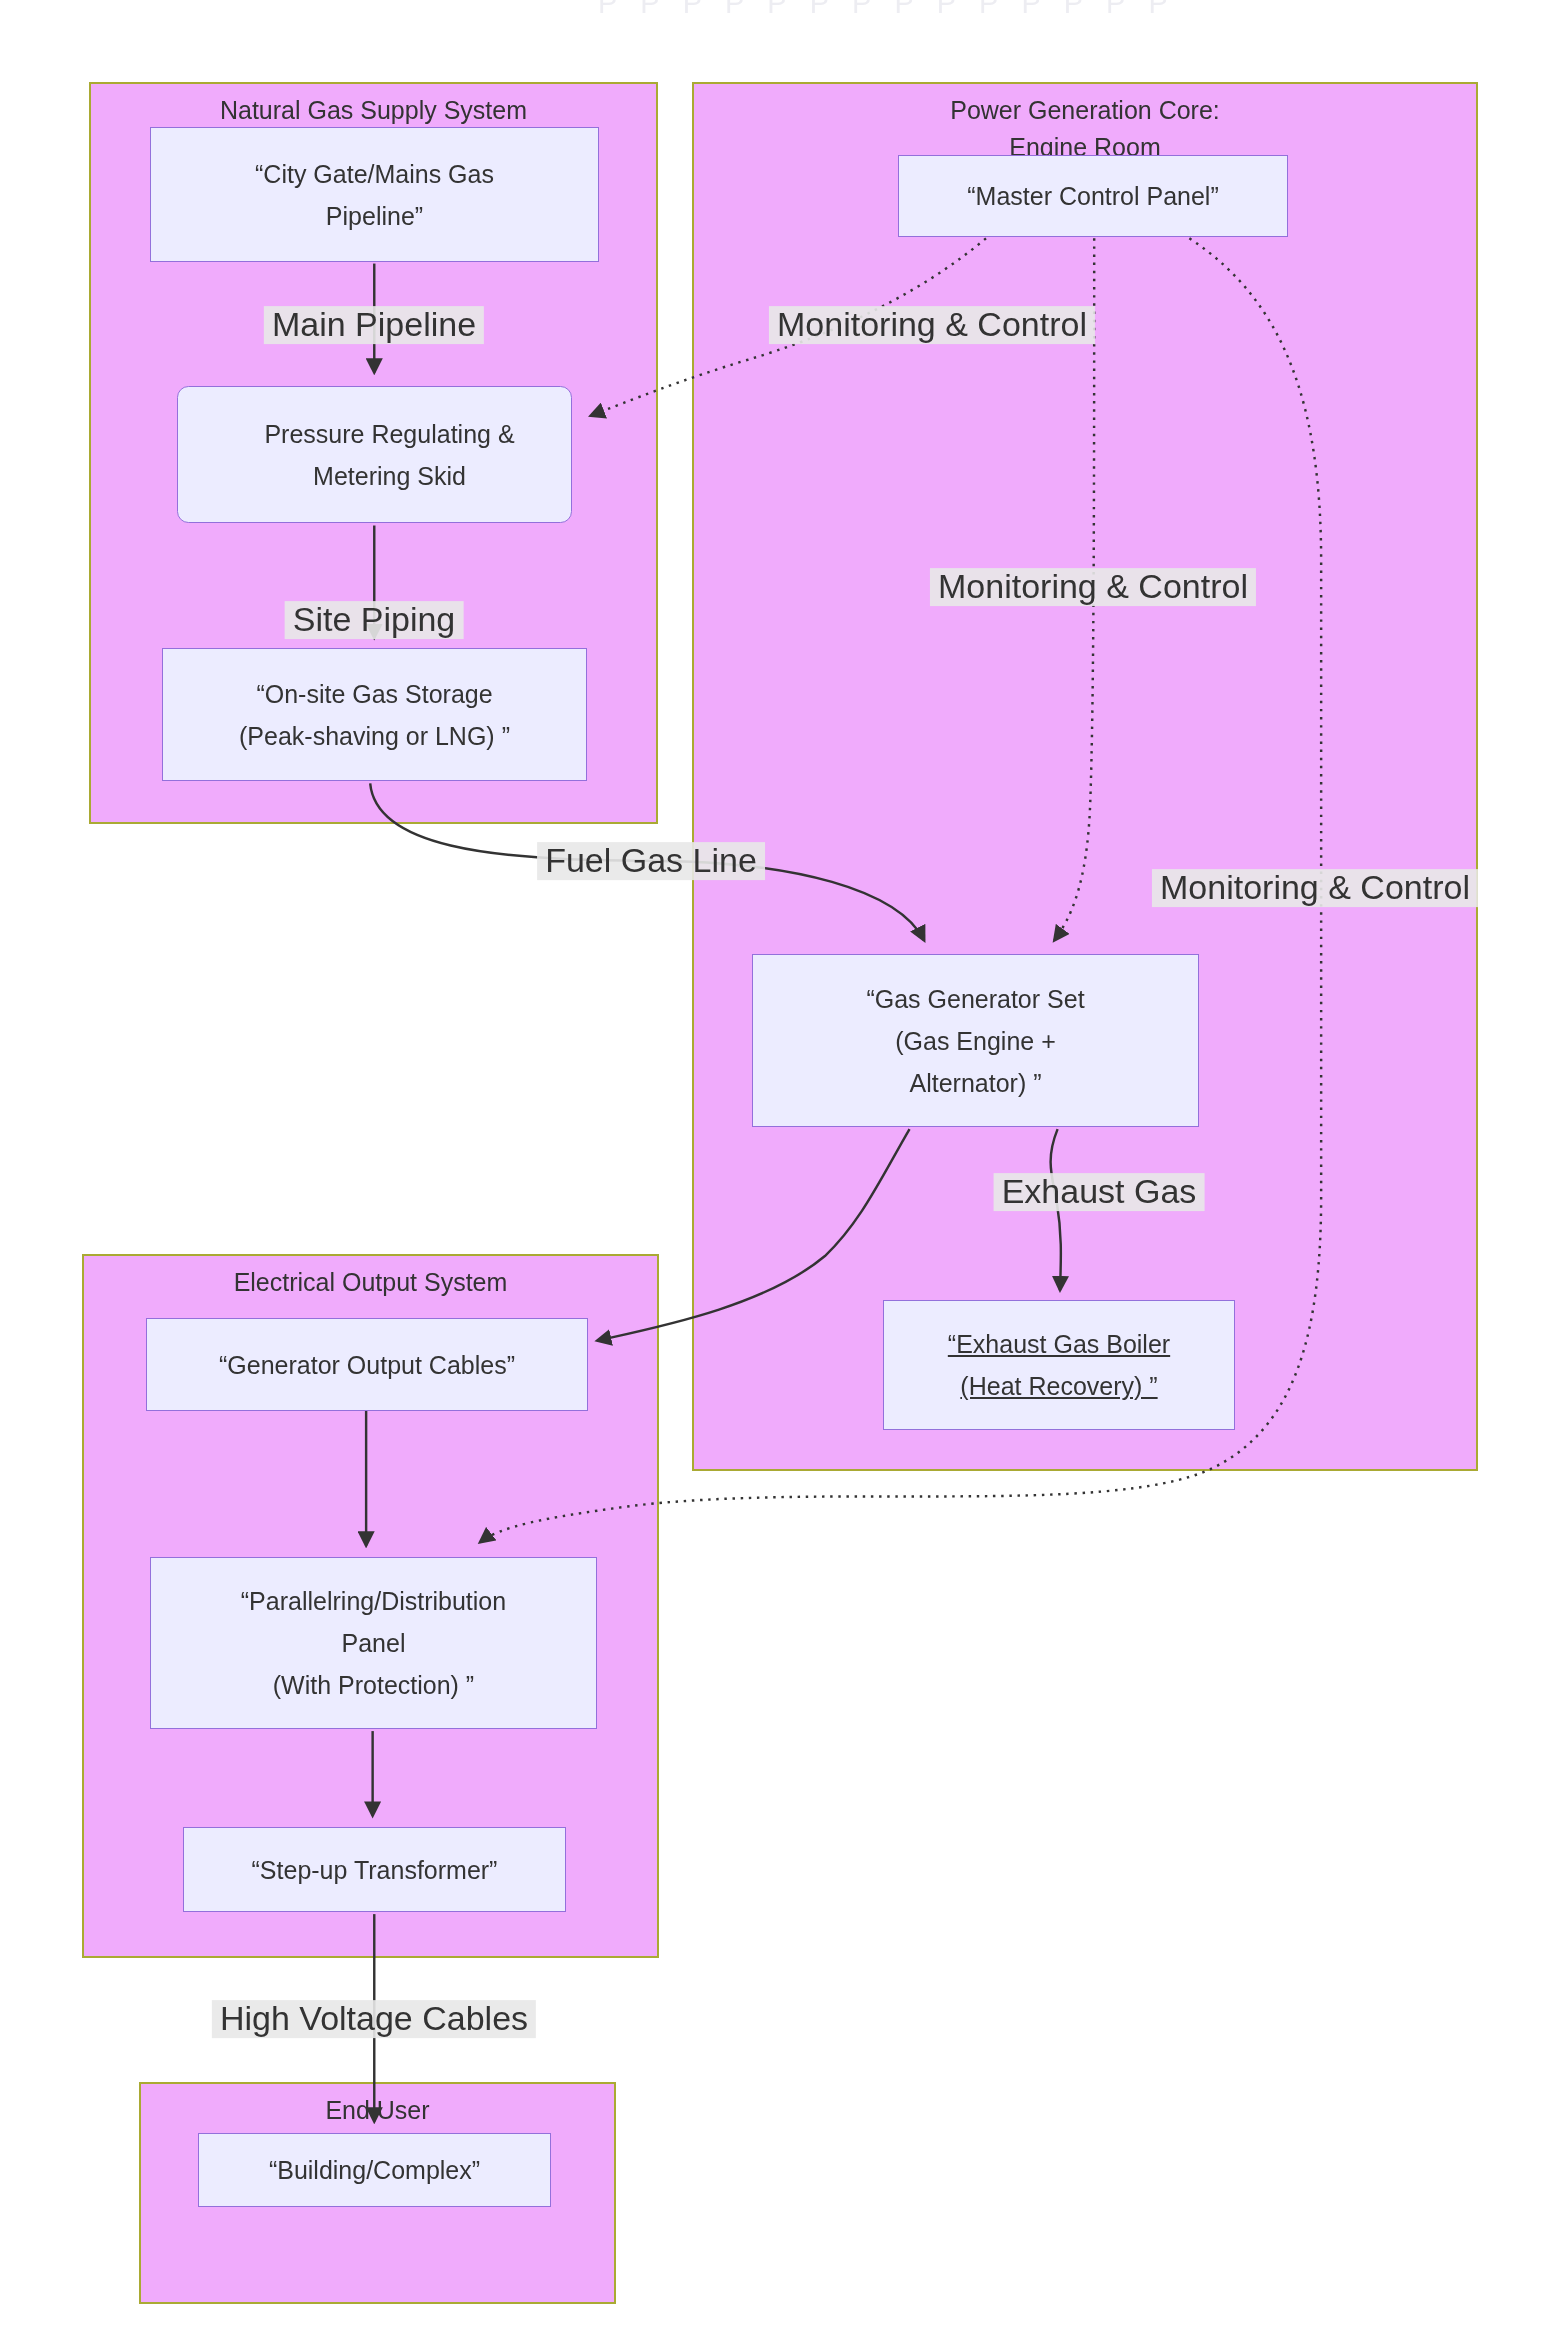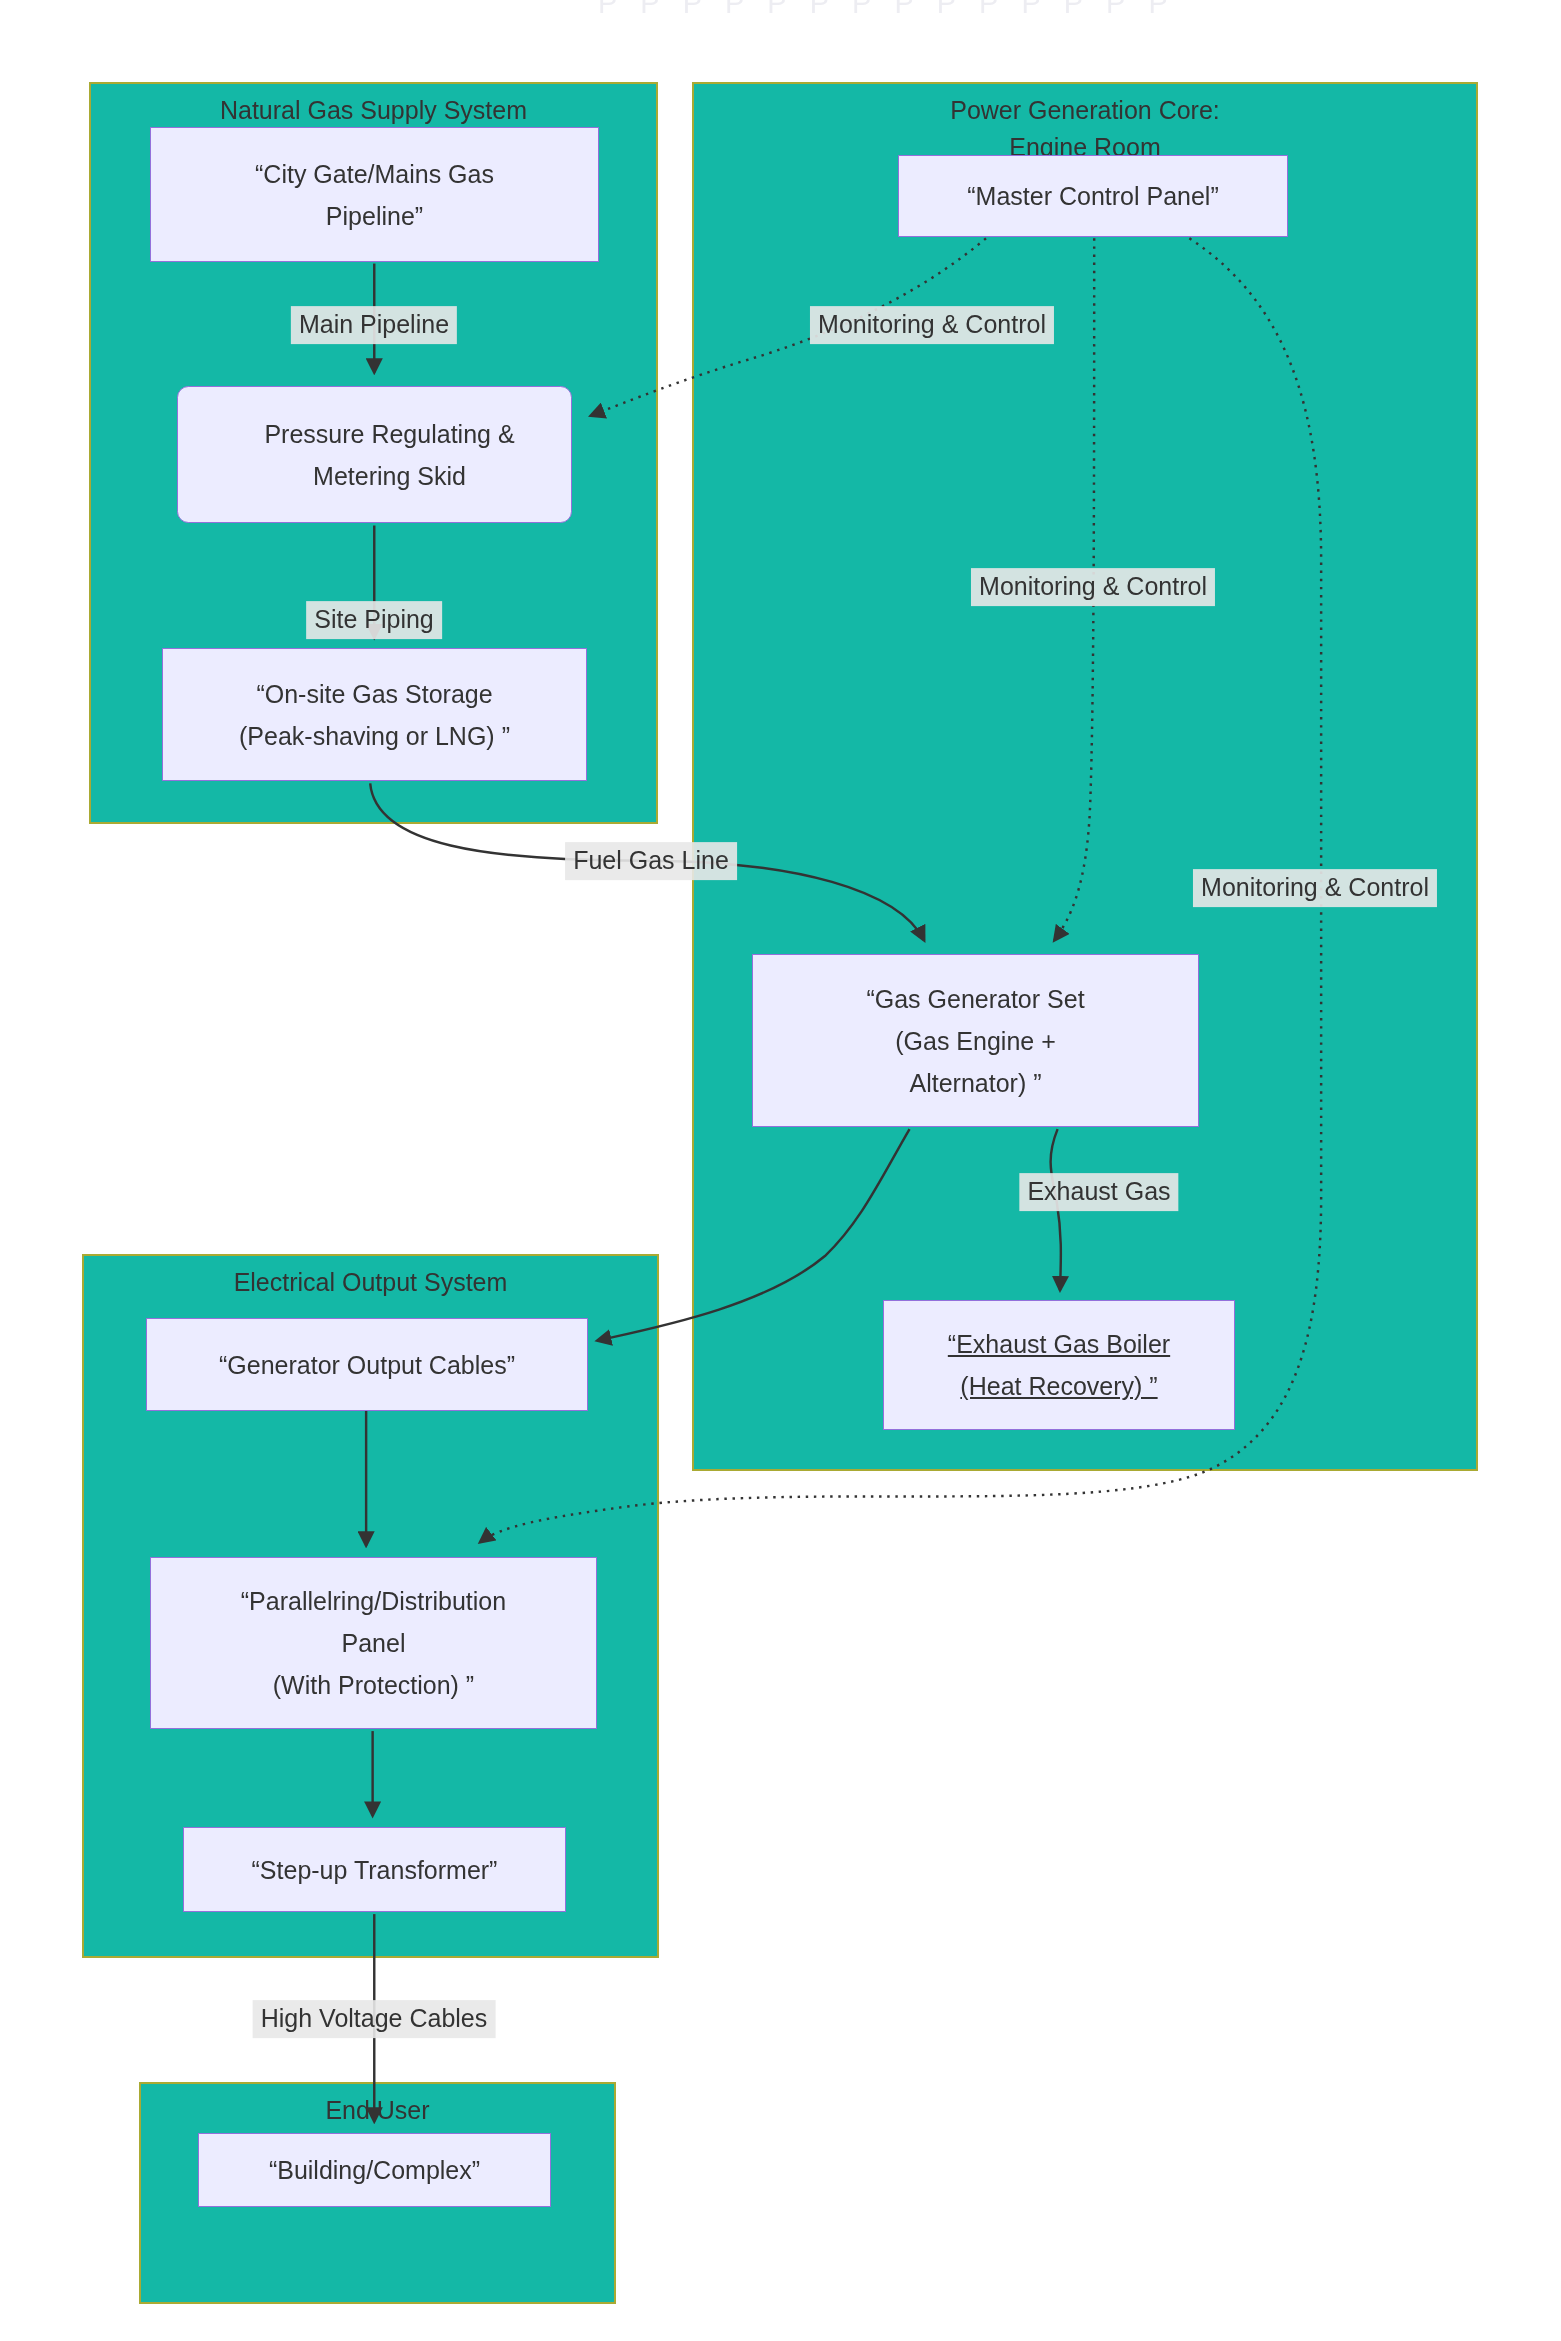--- a/index.html
+++ b/index.html
@@ -6,21 +6,21 @@
   #canvas{
     position:relative;
     width:1562px;height:2342px;
     background:#ffffff;
     font-family:"Liberation Sans", sans-serif;
     color:#333333;
     overflow:hidden;
   }
   .cluster{
     position:absolute;
-    background:#14b8a6;
+    background:#f0abfc;
     border:2.4px solid #aaaa33;
     box-sizing:border-box;
     z-index:0;
   }
   .cluster-title{
     position:absolute;
     left:0;right:0;top:8.1px;
     text-align:center;
     font-size:25px;
     line-height:37px;
@@ -45,21 +45,21 @@
     white-space:pre-line;
     color:#333333;
     z-index:3;
   }
   .node.rounded{border-radius:11.4px;padding-left:30px;}
   .edge-label{
     position:absolute;
     transform:translate(-50%,-50%);
     background:rgba(232,232,232,0.9);
     padding:2.4px 8.1px;
-    font-size:25px;
+    font-size:34px;
     line-height:33px;
     white-space:nowrap;
     color:#333333;
     z-index:4;
   }
   #top-artifact{
     position:absolute;
     left:598px;top:-13px;
     width:635px;height:36px;
     overflow:hidden;

